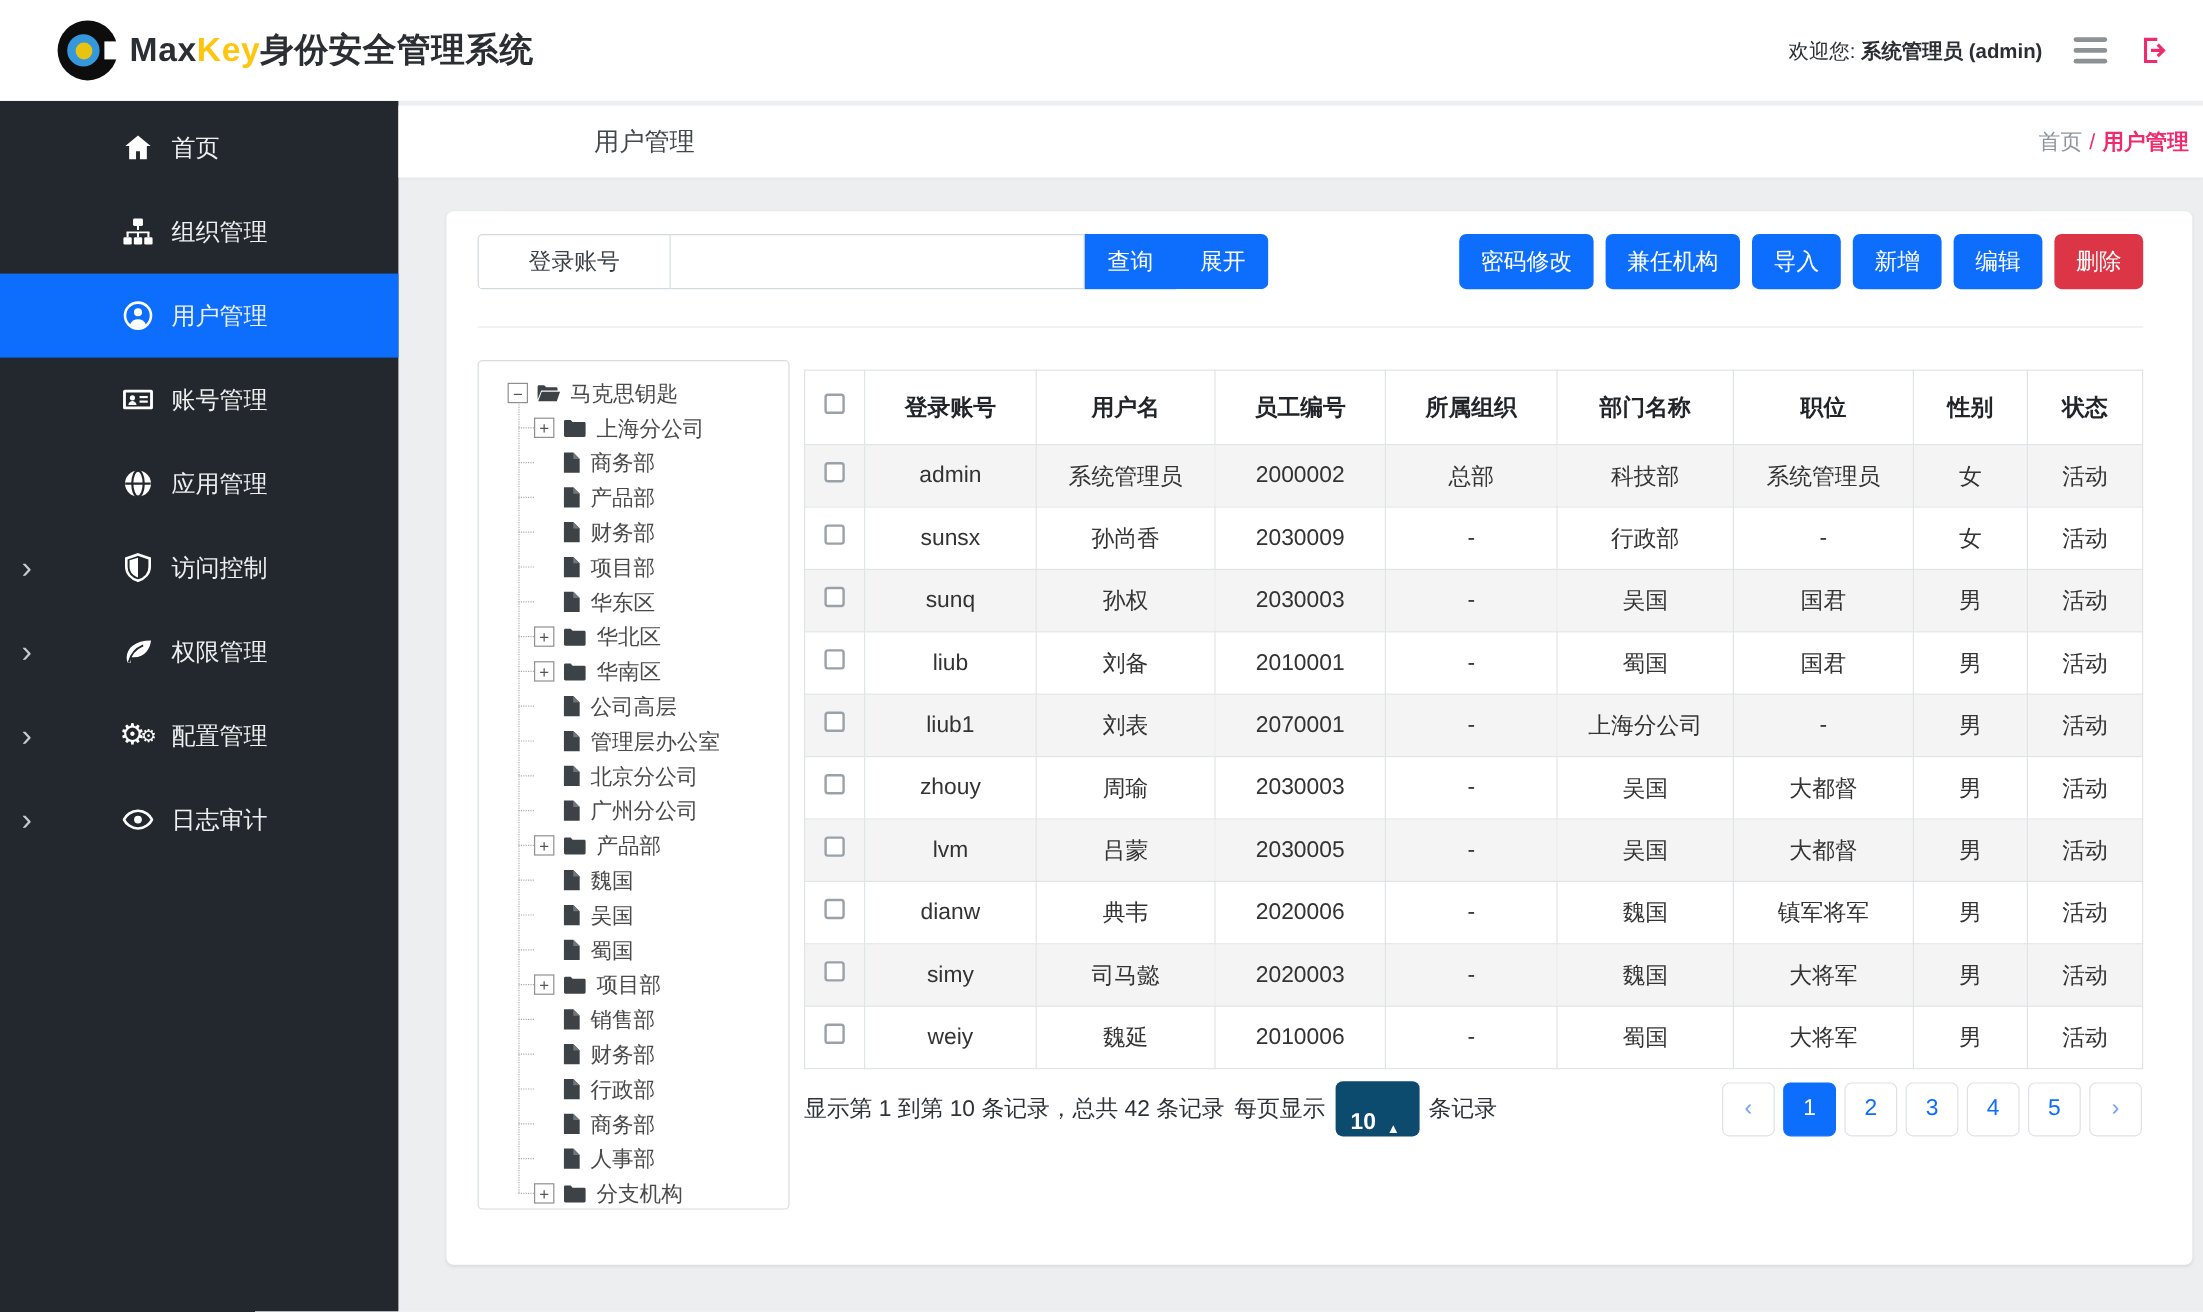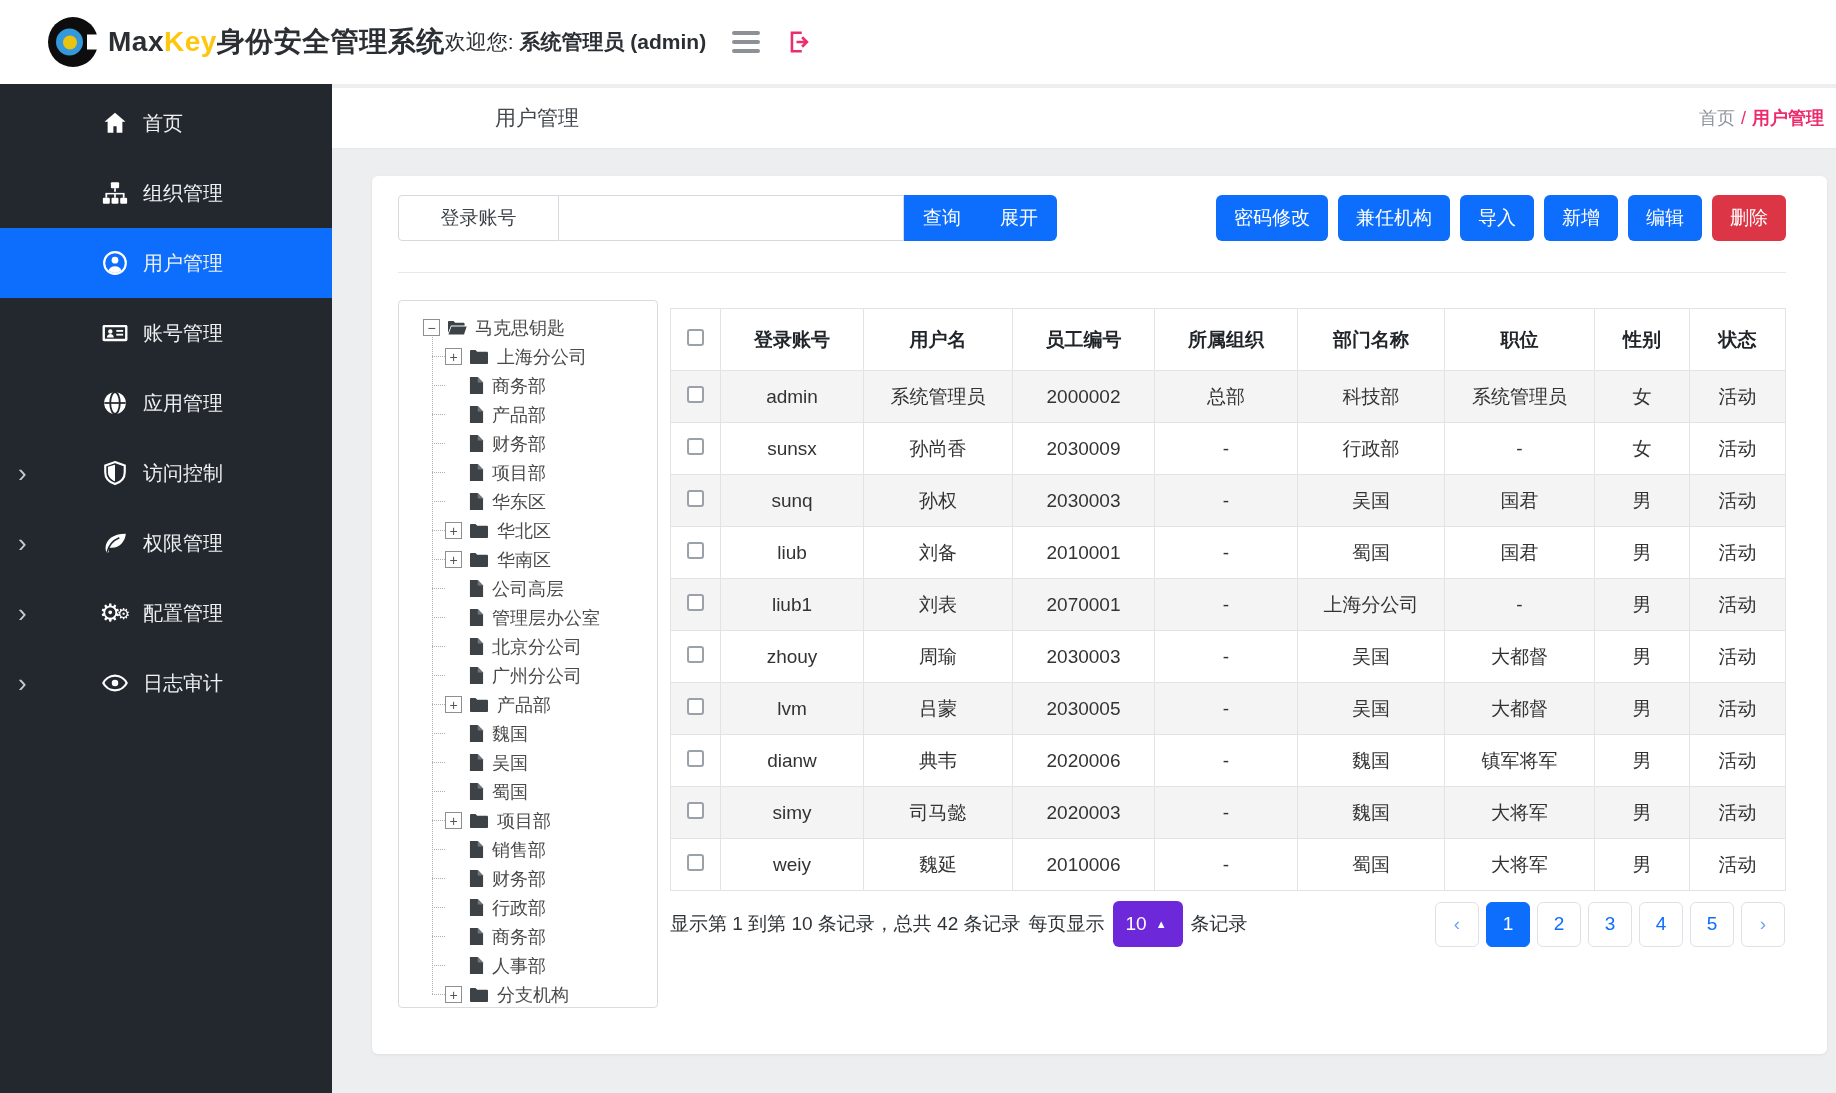--- a/index.html
+++ b/index.html
@@ -2,30 +2,30 @@
 <html lang="zh" style="--accent: #0d6efd; --danger: #dc3545; --pink: #ee2b6e; --brand-yellow: #fec60f;"><head>
 <meta charset="utf-8">
 <style>
   * { box-sizing: border-box; margin: 0; padding: 0; }
   html,body { width:1836px; height:1093px; overflow:hidden;
     font-family:"Liberation Sans","DejaVu Sans",sans-serif; background:#eceef0; color:#333; }
   #app { position:relative; width:1836px; height:1093px; }
 
   
   .app-header { position:absolute; top:0; left:0; right:0; height:84px; background:#fff;
-    display:flex; align-items:center; justify-content:flex-start; padding:0 26px 0 48px; z-index:5; }
+    display:flex; align-items:center; justify-content:space-between; padding:0 26px 0 48px; z-index:5; }
   .brand { display:flex; align-items:center; gap:10px; }
   .logo { position:relative; width:50px; height:50px; border-radius:50%; background:#0d0d0d; flex:0 0 auto; }
   .logo .notch { position:absolute; right:-5px; top:50%; transform:translateY(-50%); width:16px; height:15px; background:#fff; }
   .logo .ring { position:absolute; left:8px; top:50%; transform:translateY(-50%); width:27px; height:27px; border-radius:50%; background:#3498db; display:flex; align-items:center; justify-content:center; }
   .logo .core { width:14px; height:14px; border-radius:50%; background:#e8c411; }
   .brand-text { font-size:28px; font-weight:800; letter-spacing:.5px; color:#2b2f33; white-space:nowrap; }
   .b-key { color:var(--brand-yellow); }
   .header-right { display:flex; align-items:center; gap:26px; }
-  .welcome { font-size:21px; color:#2b2f33; }
+  .welcome { font-size:17px; color:#2b2f33; }
   .welcome b { font-weight:700; }
   .hamburger { display:inline-flex; flex-direction:column; gap:5px; cursor:pointer; }
   .hamburger i { display:block; width:28px; height:4px; background:#8d9196; border-radius:2px; }
   .logout { display:inline-flex; cursor:pointer; }
 
   
   .sidebar { position:absolute; top:84px; left:0; bottom:0; width:332px; background:#23282e; padding-top:4px; }
   .side-item { position:relative; height:70px; display:flex; align-items:center; justify-content:center; gap:14px;
     color:#eef0f2; font-size:20px; cursor:pointer; }
   .side-item.active { background:var(--accent); }
@@ -92,22 +92,22 @@
   th:nth-child(5), td:nth-child(5) { width:143px; }
   th:nth-child(6), td:nth-child(6) { width:147px; }
   th:nth-child(7), td:nth-child(7) { width:150px;text-align:center; }
   th:nth-child(8), td:nth-child(8) { width:95px; }
   th:nth-child(9), td:nth-child(9) { width:96px; }
   .cbx { display:inline-block; width:17px; height:17px; border:2px solid #9aa1a9; border-radius:3px; background:#fff; cursor:pointer; }
 
   
   .table-footer { width:1115px; display:flex; align-items:center; justify-content:space-between; margin-top:10px; }
   .records { display:flex; align-items:center; font-size:19px; color:#2f3337; gap:8px; }
-  .page-size { display:inline-flex; align-items:center; gap:9px; height:46px; min-width:70px; padding:0 13px;
-    background:#6d28d9; color:#fff; border:none; border-radius:6px; font-size:19px; font-family:inherit; cursor:pointer; }
+  .page-size { display:inline-flex; align-items:flex-end; gap:9px; height:46px; min-width:70px; padding:0 13px;
+    background:#0c4a6e; color:#fff; border:none; border-radius:6px; font-size:19px; font-family:inherit; cursor:pointer;font-weight:bold; }
   .page-size .caret { font-size:11px; }
   .pager { display:flex; gap:7px; }
   .page-btn { min-width:44px; height:45px; border:1px solid #dee2e6; background:#fff; color:var(--accent);
     font-size:19px; font-family:inherit; border-radius:6px; cursor:pointer; display:inline-flex; align-items:center; justify-content:center; }
   .page-btn.active { background:var(--accent); border-color:var(--accent); color:#fff; }
   .page-btn.nav { color:#6ea3f7; }
 </style>
 </head>
 <body>
 

